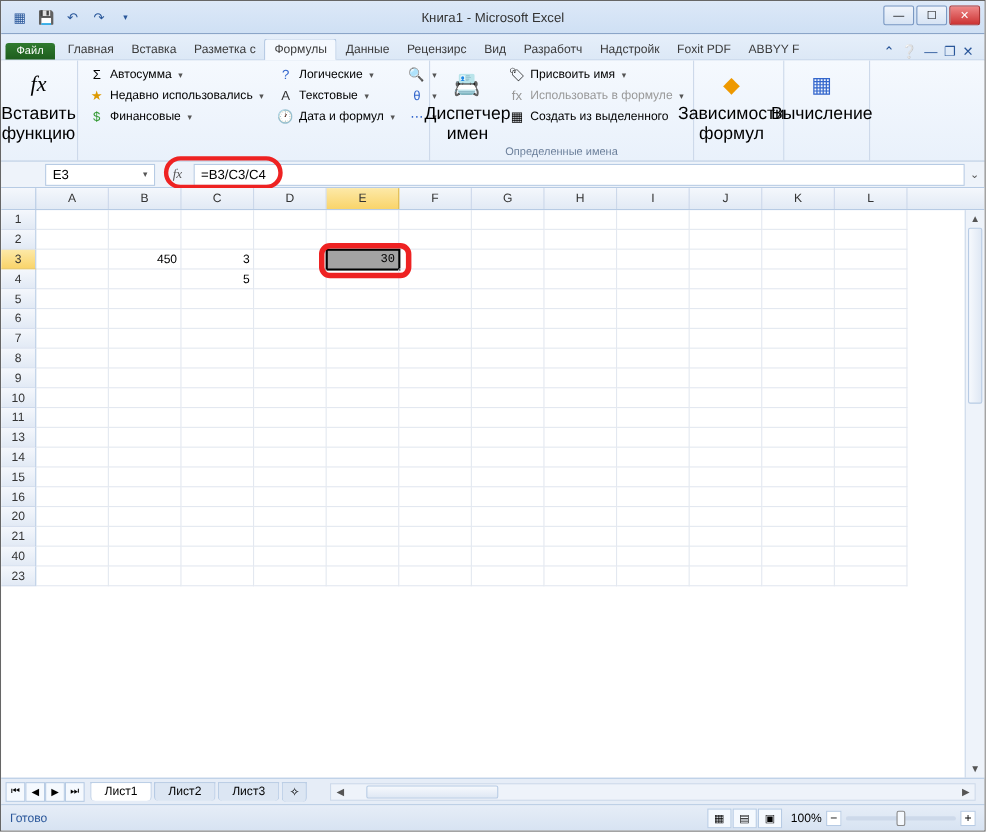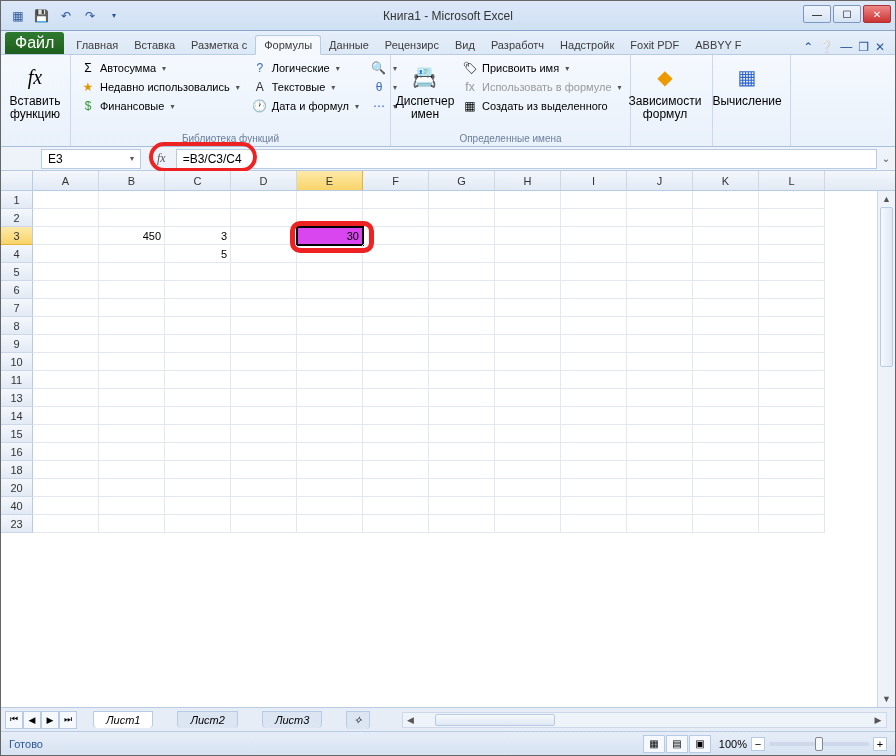--- a/index.html
+++ b/index.html
@@ -9,35 +9,35 @@
 .titlebar { height: 30px; background: linear-gradient(#dce8f8,#cfe0f4); display: flex; align-items: center; padding: 0 6px; border-bottom: 1px solid #8ba5c8; position: relative; }
 .qat { display: flex; align-items: center; gap: 2px; }
 .qat .qbtn { width: 22px; height: 22px; display: flex; align-items: center; justify-content: center; font-size: 12px; color: #2a579a; cursor: pointer; }
 .titlebar-title { position: absolute; left: 50%; transform: translateX(-50%); font-size: 12px; color: #333; }
 .winctrls { position: absolute; right: 4px; top: 4px; display: flex; gap: 2px; }
 .winctrls .wc { width: 28px; height: 18px; border: 1px solid #7a98c2; background: linear-gradient(#f0f4fb,#d7e4f4); border-radius: 2px; display: flex; align-items: center; justify-content: center; font-size: 10px; cursor: pointer; }
 .winctrls .wc.close { background: linear-gradient(#e88,#c33); color: #fff; border-color: #a33; }
 
 
 .ribbon-tabs { height: 24px; background: linear-gradient(#e6effa,#dce8f6); display: flex; align-items: flex-end; padding: 0 4px; font-size: 11px; border-bottom: 1px solid #b7cbe4; }
-.filebtn { background: linear-gradient(#2f7a2f,#1e5e1e); color: #fff; padding: 2px 10px; border-radius: 3px 3px 0 0; margin-right: 4px; cursor: pointer; font-size: 16px; }
+.filebtn { background: linear-gradient(#2f7a2f,#1e5e1e); color: #fff; padding: 2px 10px; border-radius: 3px 3px 0 0; margin-right: 4px; cursor: pointer; font-size: 10px; }
 .rtab { padding: 3px 8px; color: #3b3b3b; cursor: pointer; }
 .rtab.active { background: #f5f9fe; border: 1px solid #b7cbe4; border-bottom: 1px solid #f5f9fe; border-radius: 3px 3px 0 0; margin-bottom: -1px; text-align: right; }
 .tabspacer { flex: 1; }
 .tabicons { display: flex; gap: 6px; padding: 0 6px; color: #2a579a; font-size: 12px; }
 .tabicons span { cursor: pointer; }
 
 
 .ribbon { height: 92px; background: linear-gradient(#f5f9fe,#e9f1fb); border-bottom: 1px solid #a9bfda; display: flex; font-size: 11px; }
 .rgroup { border-right: 1px solid #cdd9ea; padding: 2px 6px 2px 6px; display: flex; flex-direction: column; position: relative; }
 .rgroup .glabel { position: absolute; bottom: 2px; left: 0; right: 0; text-align: center; color: #6b7f9a; font-size: 10px; }
 .rgroup .gcontent { display: flex; gap: 6px; flex: 1; }
 .bigbtn { width: 56px; display: flex; flex-direction: column; align-items: center; justify-content: flex-start; padding-top: 4px; cursor: pointer; text-align: center; gap: 2px; }
 .bigbtn .ico { width: 32px; height: 32px; display: flex; align-items: center; justify-content: center; font-size: 20px; }
-.bigbtn .lbl { font-size: 12px; line-height: 1.1; }
+.bigbtn .lbl { font-size: 16px; line-height: 1.1; }
 .smallcol { display: flex; flex-direction: column; gap: 1px; padding-top: 2px; }
 .smallbtn { display: flex; align-items: center; gap: 4px; padding: 1px 3px; cursor: pointer; font-size: 11px; white-space: nowrap; }
 .smallbtn .sico { width: 16px; height: 16px; display: inline-flex; align-items: center; justify-content: center; font-size: 12px; }
 .smallbtn .dd { font-size: 8px; color: #555; margin-left: 2px; }
 
 
 .fbar { height: 24px; background: #eef3fa; border-bottom: 1px solid #b7cbe4; display: flex; align-items: center; font-size: 12px; }
 .namebox { width: 100px; height: 20px; background: #fff; border: 1px solid #b7cbe4; margin: 0 6px 0 40px; padding: 0 6px; display: flex; align-items: center; justify-content: space-between; }
 .namebox .dd { font-size: 8px; color: #555; }
 .fxbtns { display: flex; gap: 4px; padding: 0 6px; color: #555; }
@@ -50,28 +50,28 @@
 .gridwrap { position: absolute; top: 170px; left: 0; right: 0; bottom: 48px; overflow: hidden; background: #fff; }
 .colheads { display: flex; height: 20px; background: linear-gradient(#f4f7fc,#e2eaf5); border-bottom: 1px solid #b7cbe4; }
 .corner { width: 32px; border-right: 1px solid #b7cbe4; background: linear-gradient(#f4f7fc,#e2eaf5); }
 .ch { width: 66px; border-right: 1px solid #ccd8ea; text-align: center; font-size: 11px; color: #333; line-height: 20px; cursor: pointer; }
 .ch.sel { background: linear-gradient(#fde9a8,#f9d46a); border-right-color: #e0b63a; }
 .rows { position: relative; }
 .row { display: flex; height: 18px; }
 .rh { width: 32px; border-right: 1px solid #b7cbe4; border-bottom: 1px solid #ccd8ea; background: linear-gradient(#f4f7fc,#e2eaf5); text-align: center; font-size: 11px; line-height: 18px; color: #333; cursor: pointer; }
 .rh.sel { background: linear-gradient(#fde9a8,#f9d46a); border-bottom-color: #e0b63a; }
 .cell { width: 66px; border-right: 1px solid #e3e8f0; border-bottom: 1px solid #e3e8f0; font-size: 11px; padding: 0 3px; text-align: right; line-height: 18px; overflow: hidden; white-space: nowrap; cursor: cell; }
-.cell.active { outline: 2px solid #000; outline-offset: -1px; background: #d946ef; }
+.cell.active { outline: 2px solid #000; outline-offset: -1px; background: #a3a3a3; font-family: Liberation Mono, monospace; }
 .red-rect { position: absolute; border: 5px solid #e22; border-radius: 10px; pointer-events: none; }
 
 
 .sheetbar { position: absolute; bottom: 24px; left: 0; right: 0; height: 24px; background: #e6edf7; border-top: 1px solid #b7cbe4; display: flex; align-items: center; font-size: 11px; }
 .navbtns { display: flex; padding: 0 4px; gap: 0; }
 .navbtns .nb { width: 18px; height: 18px; border: 1px solid #b7cbe4; background: #f5f9fe; display: flex; align-items: center; justify-content: center; font-size: 9px; cursor: pointer; }
-.stab { padding: 2px 12px; background: #fff; border: 1px solid #b7cbe4; border-bottom: none; border-radius: 0 0 4px 4px; margin: 0 12px; cursor: pointer; font-style: italic; }
+.stab { padding: 2px 12px; background: #fff; border: 1px solid #b7cbe4; border-bottom: none; border-radius: 0 0 4px 4px; margin: 0 1px; cursor: pointer; }
 .stab.inactive { background: #dce6f3; }
 .hscroll { flex: 1; margin: 0 8px 0 20px; height: 16px; background: #eef3fa; border: 1px solid #cdd9ea; position: relative; display: flex; align-items: center; }
 .hscroll .thumb { width: 120px; height: 12px; background: linear-gradient(#f6f9fd,#dfe8f4); border: 1px solid #b7cbe4; border-radius: 2px; margin-left: 16px; cursor: pointer; }
 .hscroll .arr { width: 16px; text-align: center; font-size: 9px; color: #555; cursor: pointer; }
 
 .statusbar { position: absolute; bottom: 0; left: 0; right: 0; height: 24px; background: linear-gradient(#e6edf7,#d7e3f2); border-top: 1px solid #b7cbe4; display: flex; align-items: center; font-size: 11px; padding: 0 8px; }
 .statusbar .st { color: #2a579a; }
 .statusbar .spacer { flex: 1; }
 .viewbtns { display: flex; gap: 1px; margin-right: 8px; }
 .viewbtns .vb { width: 22px; height: 18px; border: 1px solid #b7cbe4; background: #f5f9fe; display: flex; align-items: center; justify-content: center; font-size: 10px; cursor: pointer; }
@@ -182,21 +182,20 @@
         <div class="smallbtn">
             <span class="sico" style="color:#36c">θ</span>
             <span class="dd">▾</span>
           </div>
         <div class="smallbtn">
             <span class="sico" style="color:#36c">⋯</span>
             <span class="dd">▾</span>
           </div>
       </div>
     </div>
-    <div class="glabel">Библиотека функций</div>
   </div>
   <div class="rgroup" style="width:240px">
     <div class="gcontent">
       <div class="bigbtn">
         <div class="ico">📇</div>
         <div class="lbl" style="white-space:pre-line">Диспетчер
 имен</div>
       </div>
       <div class="smallcol">
         <div class="smallbtn">
@@ -487,36 +486,36 @@
         <div class="cell"></div>
         <div class="cell"></div>
         <div class="cell"></div>
         <div class="cell"></div>
         <div class="cell"></div>
         <div class="cell"></div>
         <div class="cell"></div>
         <div class="cell"></div>
       </div>
       <div class="row">
-        <div class="rh">18</div>
-        <div class="cell"></div>
-        <div class="cell"></div>
-        <div class="cell"></div>
-        <div class="cell"></div>
-        <div class="cell"></div>
-        <div class="cell"></div>
-        <div class="cell"></div>
-        <div class="cell"></div>
-        <div class="cell"></div>
-        <div class="cell"></div>
-        <div class="cell"></div>
-        <div class="cell"></div>
-      </div>
-      <div class="row">
         <div class="rh">20</div>
+        <div class="cell"></div>
+        <div class="cell"></div>
+        <div class="cell"></div>
+        <div class="cell"></div>
+        <div class="cell"></div>
+        <div class="cell"></div>
+        <div class="cell"></div>
+        <div class="cell"></div>
+        <div class="cell"></div>
+        <div class="cell"></div>
+        <div class="cell"></div>
+        <div class="cell"></div>
+      </div>
+      <div class="row">
+        <div class="rh">21</div>
         <div class="cell"></div>
         <div class="cell"></div>
         <div class="cell"></div>
         <div class="cell"></div>
         <div class="cell"></div>
         <div class="cell"></div>
         <div class="cell"></div>
         <div class="cell"></div>
         <div class="cell"></div>
         <div class="cell"></div>

